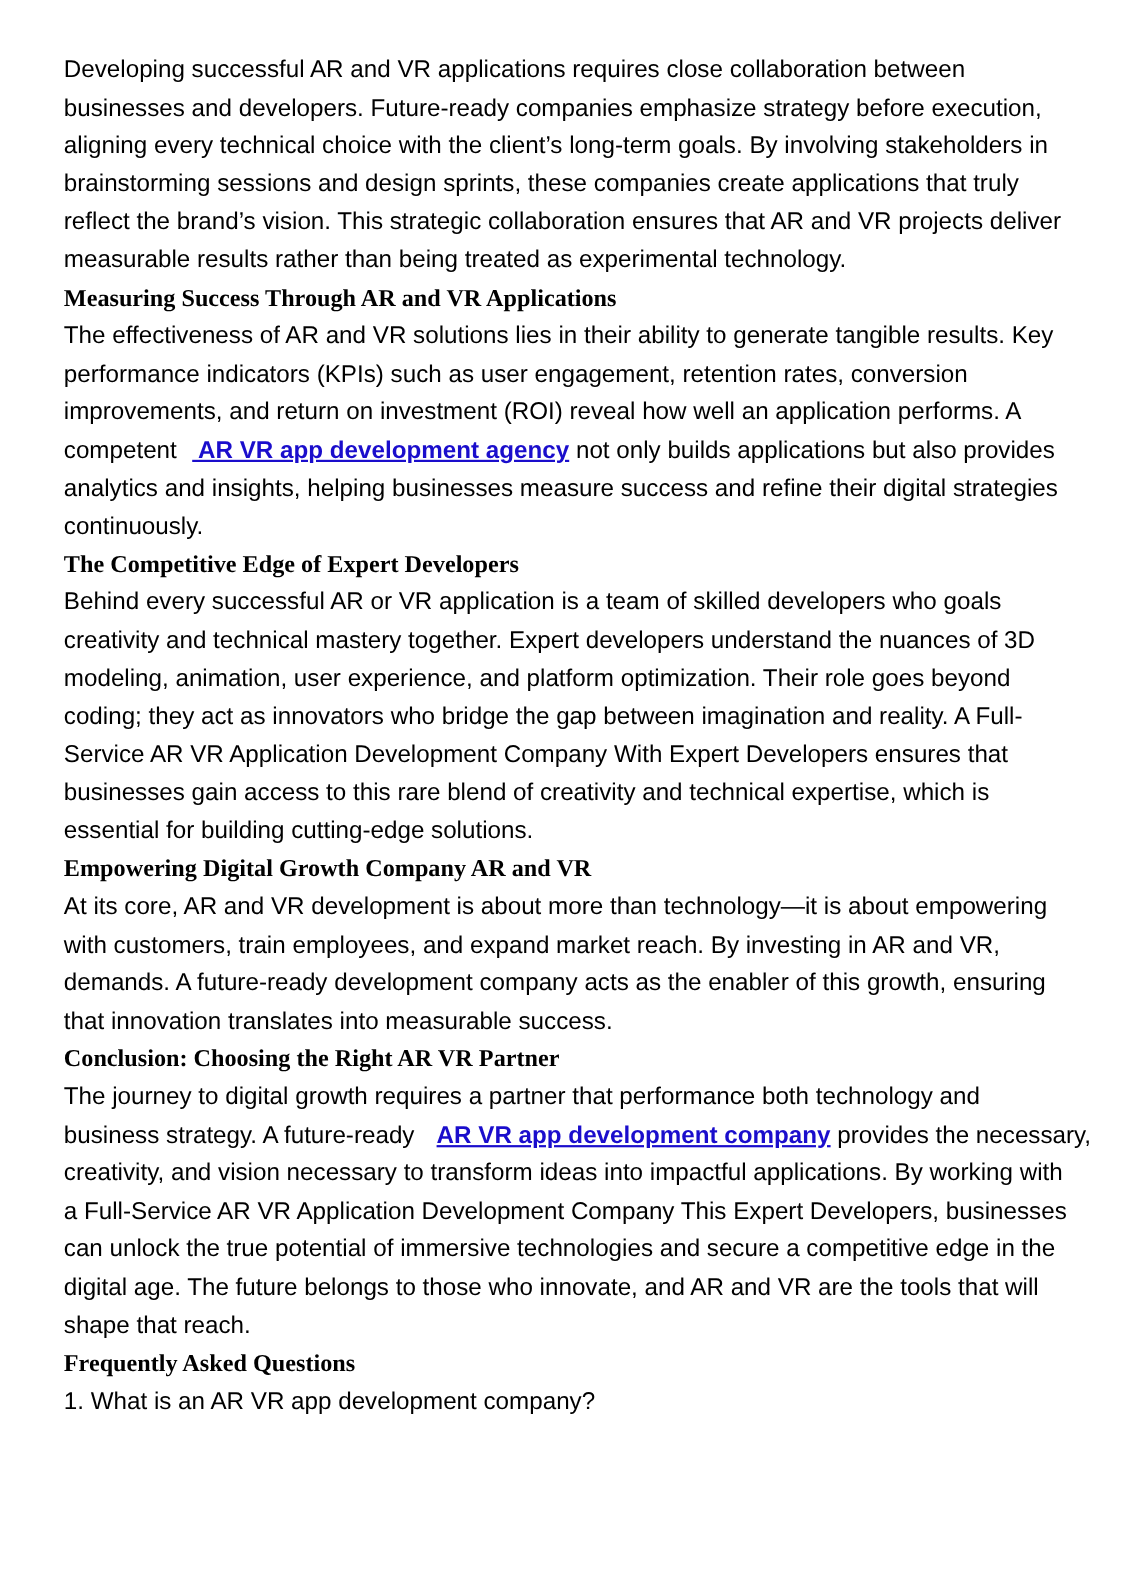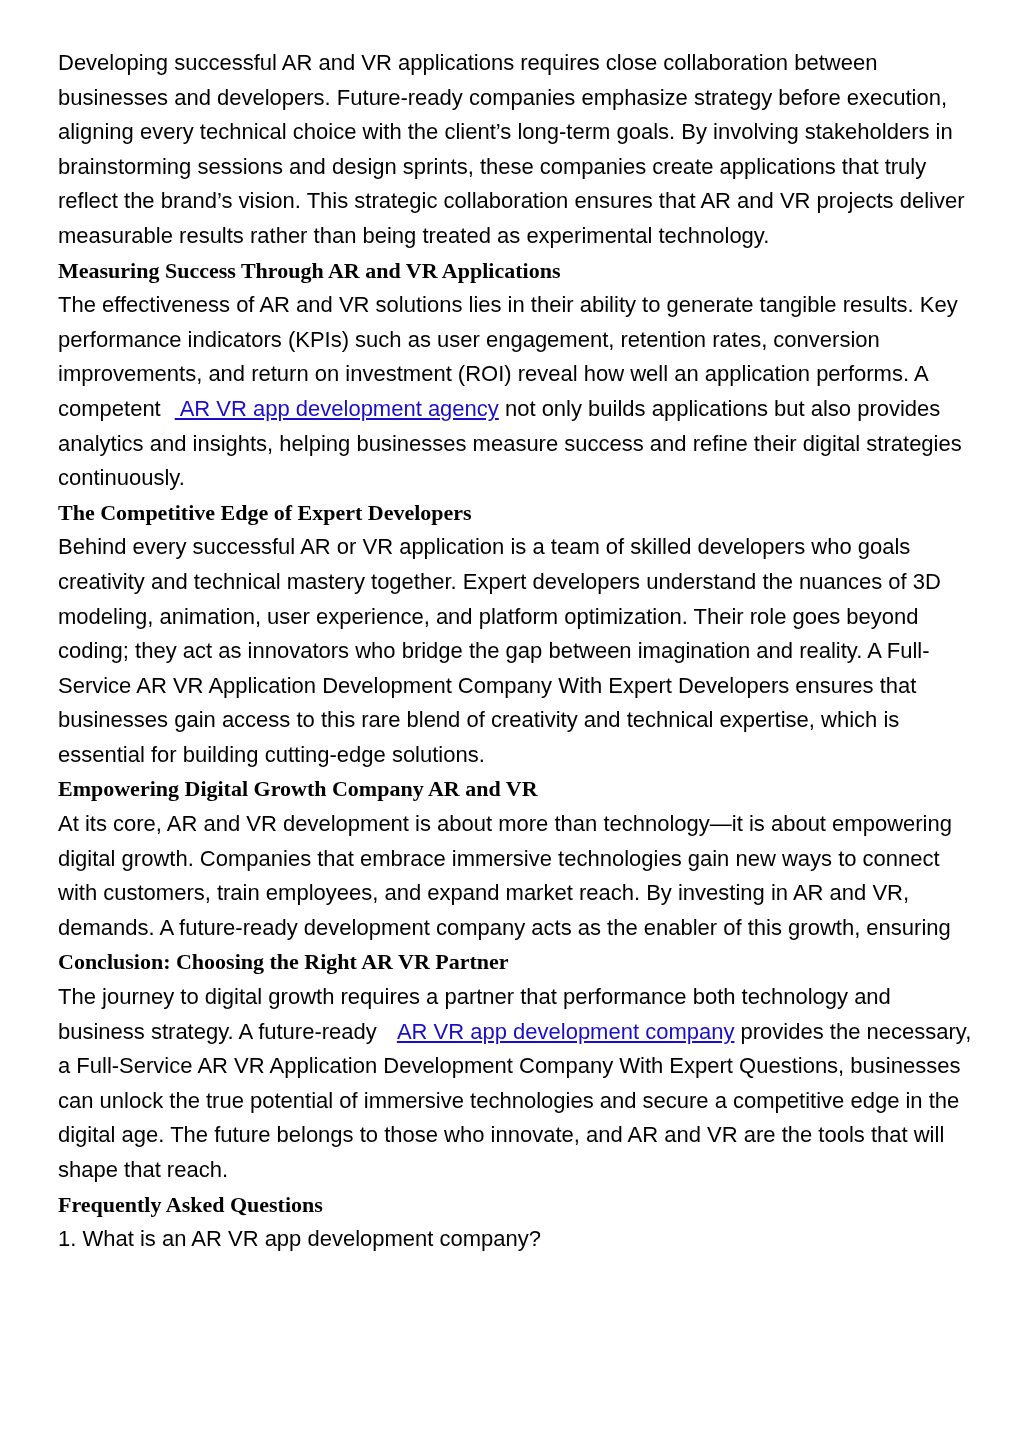--- a/index.html
+++ b/index.html
@@ -1,21 +1,21 @@
 <!DOCTYPE html>
 <html><head>
 <meta charset="utf-8">
 <style>
   html, body { margin: 0; padding: 0; background: #ffffff; }
   body { width: 1024px; height: 1448px; overflow: hidden; position: relative;
          font-family: "Liberation Sans", sans-serif; color: #000000; }
   .page { position: absolute; left: 58px; top: 46px; width: 920px; }
   .line { height: 34.6px; line-height: 34.6px; font-size: 22px; white-space: nowrap; }
   .bold { font-weight: bold; font-family: Liberation Serif, serif; }
-  a.link { color: #1a0dcc; font-weight: normal; text-decoration: underline; padding-left: 14px; }
+  a.link { color: #1a0dcc; font-weight: bold; text-decoration: underline; padding-left: 14px; }
 </style>
 </head>
 <body>
 
 <div class="page">
 
   <div>
     <div class="line">Developing successful AR and VR applications requires close collaboration between</div>
     <div class="line">businesses and developers. Future-ready companies emphasize strategy before execution,</div>
     <div class="line">aligning every technical choice with the client’s long-term goals. By involving stakeholders in</div>
@@ -41,30 +41,31 @@
     <div class="line">modeling, animation, user experience, and platform optimization. Their role goes beyond</div>
     <div class="line">coding; they act as innovators who bridge the gap between imagination and reality. A Full-</div>
     <div class="line">Service AR VR Application Development Company With Expert Developers ensures that</div>
     <div class="line">businesses gain access to this rare blend of creativity and technical expertise, which is</div>
     <div class="line">essential for building cutting-edge solutions.</div>
   </div>
 
   <div class="line bold">Empowering Digital Growth Company AR and VR</div>
   <div>
     <div class="line">At its core, AR and VR development is about more than technology—it is about empowering</div>
-    <div class="line">digital growth. Companies that embrace immersive technologies gain new ways to connect</div>
     <div class="line">with customers, train employees, and expand market reach. By investing in AR and VR,</div>
     <div class="line">demands. A future-ready development company acts as the enabler of this growth, ensuring</div>
+    <div class="line">that innovation translates into measurable success.</div>
   </div>
 
   <div class="line bold">Conclusion: Choosing the Right AR VR Partner</div>
   <div>
     <div class="line">The journey to digital growth requires a partner that performance both technology and</div>
     <div class="line"><span>business strategy. A future-ready </span><a class="link" href="#">AR VR app development company</a><span> provides the necessary,</span></div>
-    <div class="line">a Full-Service AR VR Application Development Company With Expert Questions, businesses</div>
+    <div class="line">creativity, and vision necessary to transform ideas into impactful applications. By working with</div>
+    <div class="line">a Full-Service AR VR Application Development Company This Expert Developers, businesses</div>
     <div class="line">can unlock the true potential of immersive technologies and secure a competitive edge in the</div>
     <div class="line">digital age. The future belongs to those who innovate, and AR and VR are the tools that will</div>
     <div class="line">shape that reach.</div>
   </div>
 
   <div class="line bold">Frequently Asked Questions</div>
   <div class="line">1. What is an AR VR app development company?</div>
 
 </div>
 

